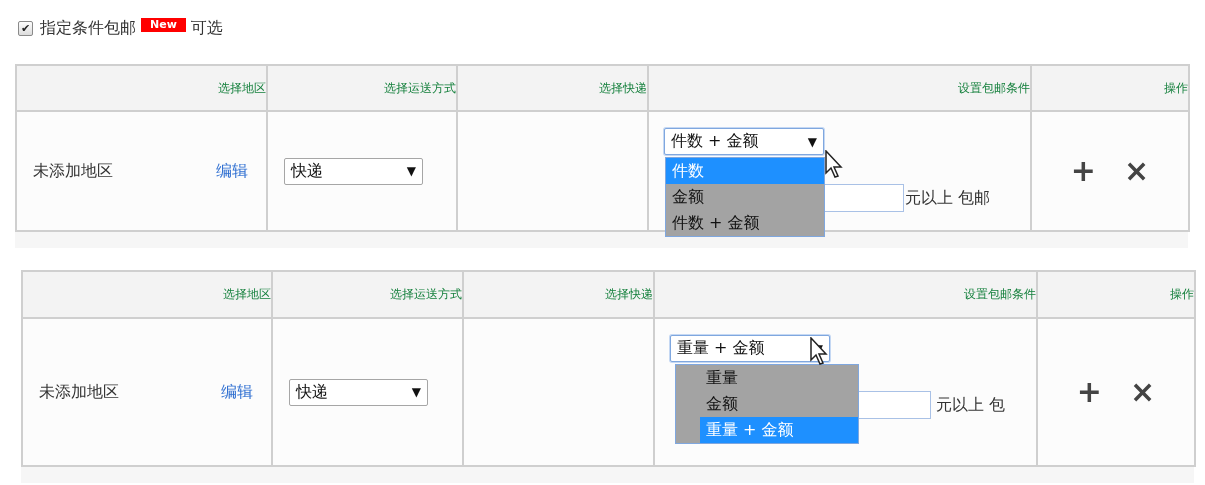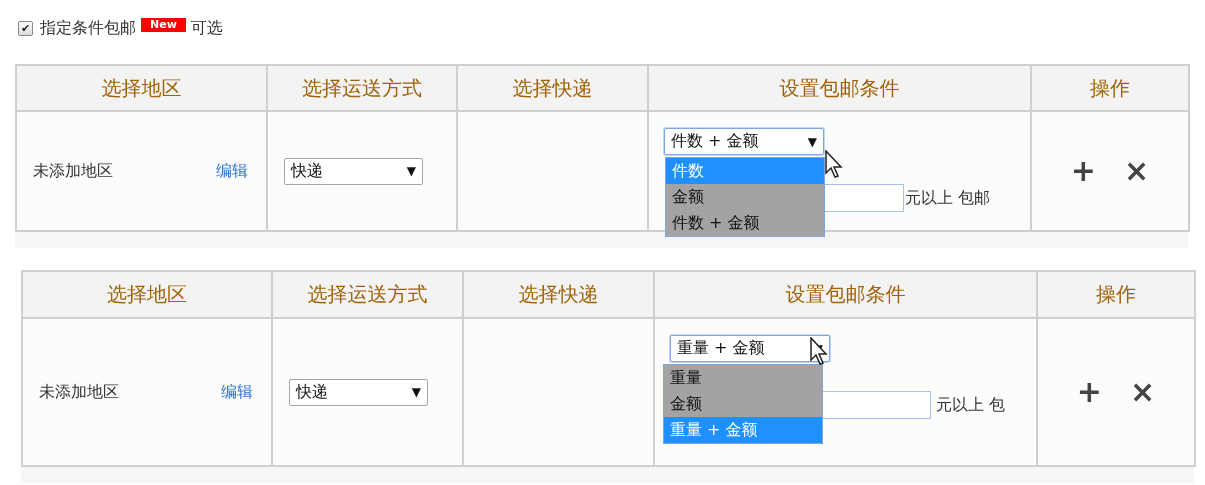--- a/index.html
+++ b/index.html
@@ -8,21 +8,21 @@
   .top-option { position:absolute; left:18px; top:17px; display:flex; align-items:center; height:22px; }
   .chk { width:13px; height:13px; border:1px solid #8a8a8a; border-radius:2px; background:linear-gradient(#fdfdfd,#dcdcdc);
          display:flex; align-items:center; justify-content:center; font-size:11px; line-height:1; color:#222; margin-right:7px; }
   .new-badge { background:#ff0000; color:#fff; font-size:11px; font-weight:bold; padding:0 9px; line-height:14px; margin:0 5px; position:relative; top:-3px; }
   .lbl { font-size:16px; color:#333; }
 
   .tbl-wrap { position:absolute; }
   .tbl-wrap .shadow { position:absolute; left:0; right:0; height:16px; background:#f6f6f6; }
   table.rules { border-collapse:collapse; position:absolute; left:0; top:0; table-layout:fixed; background:#fcfcfc; }
   table.rules th, table.rules td { border:2px solid #cfcfcf; padding:0; }
-  table.rules th { background:#f3f3f3; font-weight:normal; font-size:20px; color:#a16207; text-align:center; }
+  table.rules th { background:#f3f3f3; font-weight:normal; font-size:12px; color:#15803d; text-align:right; }
   table.rules td { vertical-align:middle; position:relative; }
   .region-cell { display:flex; align-items:flex-end; justify-content:space-between; padding:0 18px 0 16px; }
   .edit-link { color:#2f6fd1; cursor:pointer; }
   .sel { display:inline-flex; align-items:center; justify-content:space-between; border:1px solid #a6a6a6; border-radius:2px;
          background:#fff; height:27px; box-sizing:border-box; padding:0 6px 0 6px; font-size:16px; color:#111; }
   .sel .arrow { font-size:12px; color:#111; }
   .sel.focused { border:1px solid #7fa7df; box-shadow:0 0 0 1px #c5d8f3; }
   .dropdown { position:absolute; background:#a3a3a3; border:1px solid #7fa7df; font-size:16px; color:#111; z-index:5; }
   .dropdown .opt { height:26px; line-height:26px; padding-left:6px; box-sizing:border-box; }
   .dropdown .opt.sel-opt { background:#1e90ff; color:#fff; }
@@ -133,21 +133,21 @@
         </div>
       </td>
       <td></td>
       <td>
         <div class="sel focused" style="position:absolute; left:15px; top:16px; width:160px;">
           <span>重量 + 金额</span>
           <span class="arrow">▼</span>
         </div>
         <div class="amount-input" style="left:160px; top:72px; width:116px;"></div>
         <span class="suffix" style="left:281px; top:76px;">元以上 包</span>
-        <div class="dropdown" style="left:8px; top:45px; width:158px;">
+        <div class="dropdown" style="left:20px; top:45px; width:158px;padding-left:24px;">
           <div class="opt">重量</div>
           <div class="opt">金额</div>
           <div class="opt sel-opt">重量 + 金额</div>
         </div>
         <svg class="cursor" style="left:155px; top:18px; width:22px; height:30px;" viewBox="0 0 22 30">
               <path d="M1 1 L1 23 L6 18 L10 27 L13 26 L9 17 L16 17 Z" fill="#fff" stroke="#222" stroke-width="1.5"></path>
             </svg>
       </td>
       <td>
         <div class="ops">

